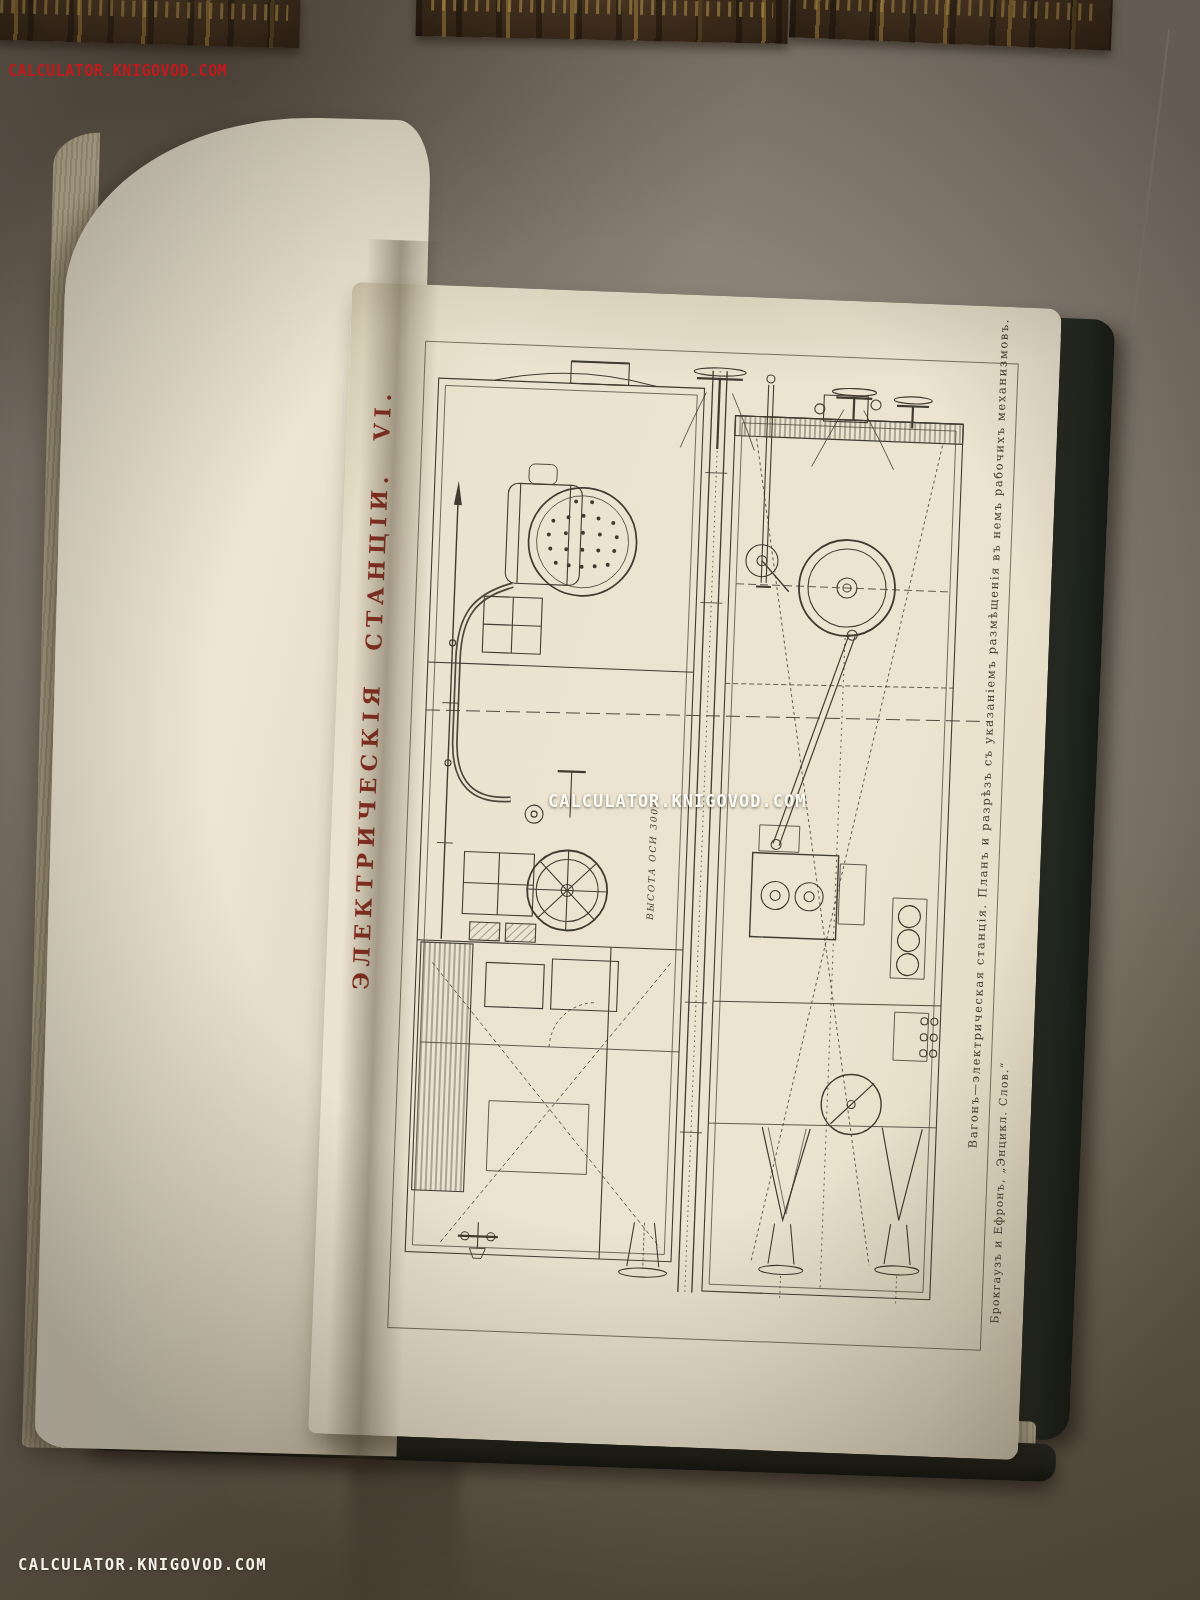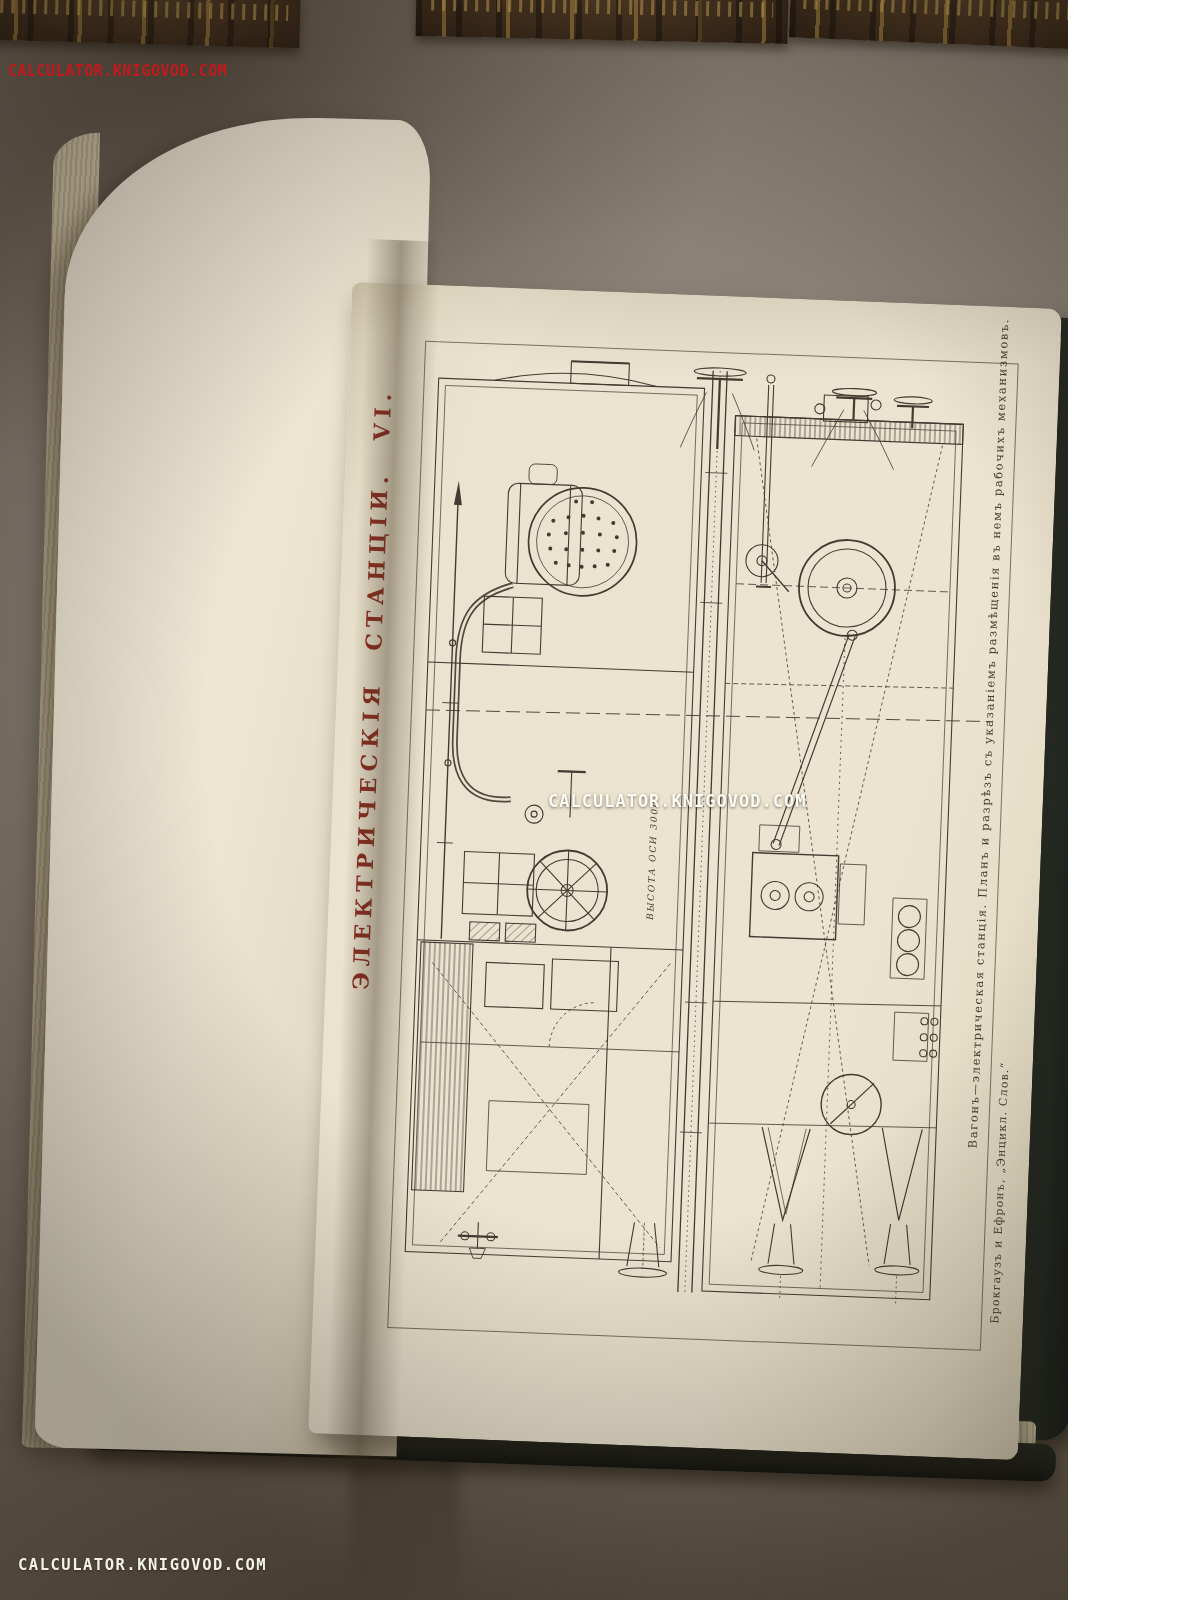--- a/index.html
+++ b/index.html
@@ -1,17 +1,17 @@
 <!DOCTYPE html>
 <html style="--table: #877e72; --page-cream: #ece4d0; --engraving-line: #413b31; --title-red: #8c2a1e; --cover-green: #232a23; --watermark-red: #c2191d; --watermark-white: #fdfdf6;"><head>
 <meta charset="utf-8">
 <style>
   html,body{margin:0;padding:0;}
   body{width:1200px;height:1600px;overflow:hidden;font-family:"DejaVu Serif",serif;}
-  #scene{position:relative;width:1068px;height:1600px;overflow:hidden;
+  #scene{position:relative;width:1200px;height:1600px;overflow:hidden;
     background:
       radial-gradient(ellipse 900px 700px at 18% 4%, rgba(52,40,28,.55), rgba(52,40,28,0) 60%),
       radial-gradient(ellipse 1000px 500px at 30% 100%, rgba(60,48,34,.38), rgba(60,48,34,0) 65%),
       linear-gradient(160deg,#8d8479 0%, #8a8176 34%, #837a6e 62%, #74685a 88%, #655a4c 100%);}
   .abs{position:absolute;}
   
   .spine{background:
       repeating-linear-gradient(90deg, rgba(0,0,0,.35) 0 6px, rgba(0,0,0,0) 6px 40px),
       repeating-linear-gradient(90deg, rgba(201,160,74,.0) 0 26px, rgba(201,160,74,.5) 26px 30px, rgba(201,160,74,0) 30px 64px),
       radial-gradient(ellipse at 50% 0%, #57402a 0%, #43301e 55%, #2e2114 100%);

